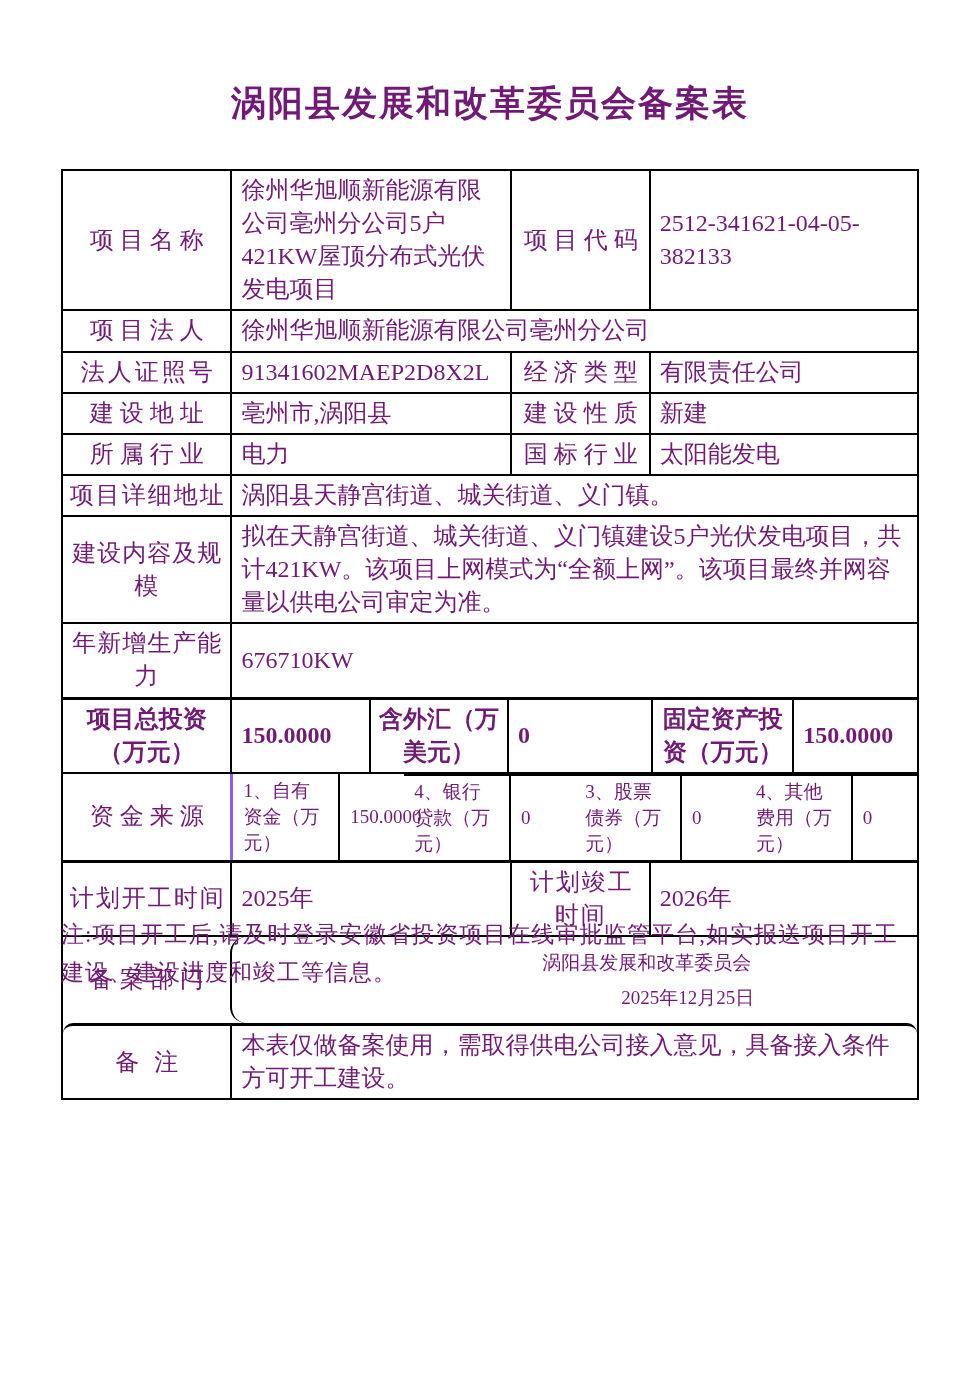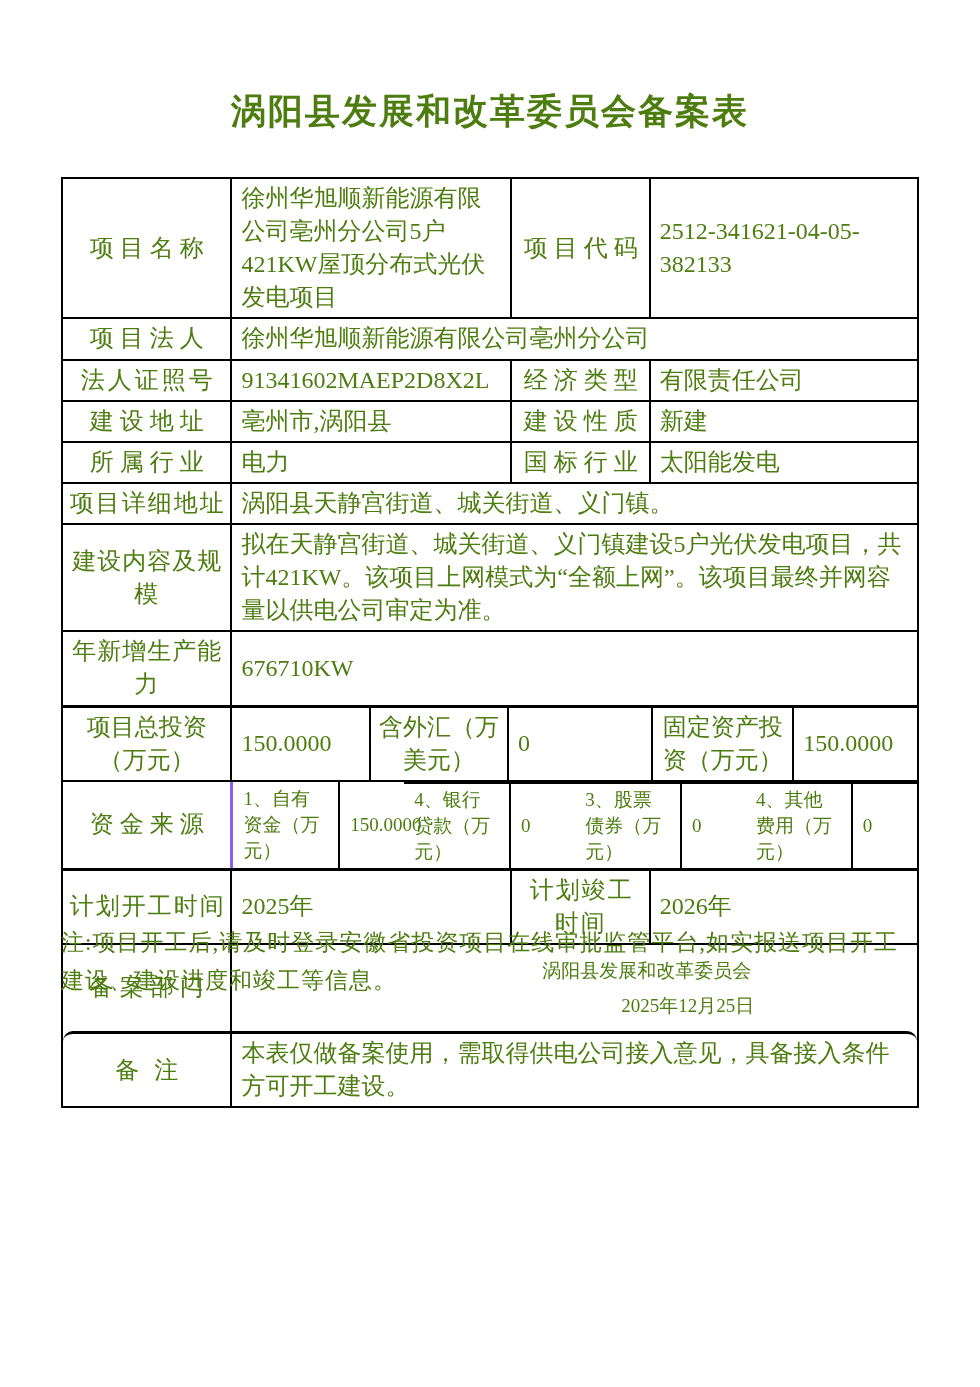--- a/index.html
+++ b/index.html
@@ -1,23 +1,23 @@
 <!DOCTYPE html>
 <html><head>
 <meta charset="utf-8">
 <style>
   * { box-sizing: border-box; margin: 0; padding: 0; }
   html, body { background: #ffffff; }
   .page {
     position: relative;
     width: 980px;
     height: 1374px;
-    margin: 12px auto;
+    margin: 4px auto;
     background: #ffffff;
-    color: #4d7c0f;
+    color: #701a75;
     font-family: "Liberation Serif", "DejaVu Serif", serif;
     overflow: hidden;
   }
   .title {
     position: absolute;
     top: 76px;
     left: 0;
     width: 100%;
     text-align: center;
     font-size: 35px;
@@ -56,39 +56,40 @@
   .cC { flex: 0 0 16.2%; }
   .cW { flex: 1; }
   .iB { flex: 0 0 16.2%; }
   .iC { flex: 0 0 16.2%; }
   .iD { flex: 0 0 16.9%; }
   .iE { flex: 0 0 16.5%; }
   
   .h78 { min-height: 78px; }
   .h38 { min-height: 38px; }
   .h58 { min-height: 58px; }
-  .h54 { min-height: 54px; }
+  .h54 { min-height: 54px; font-weight: bold; }
   .h88 { min-height: 88px; }
   .h41 { min-height: 41px; border-radius: 10px; }
   
   .fund-rows { flex: 1; display: flex; flex-direction: row; border-left: 3px solid #8b5cf6; }
   .fund-row { flex: 1; display: flex; min-height: 37px; border-top: 2px solid #000; }
   .fund-row:first-child { border-top: none; }
   .fund-name { flex: 0 0 61.3%; display: flex; align-items: center; padding: 3px 10px; font-size: 19px; }
   .fund-val { flex: 1; border-left: 2px solid #000; display: flex; align-items: center; padding: 3px 10px; font-size: 19px; }
   
   .dept-cell {
     flex: 1;
     border-left: 2px solid #000;
     display: flex;
     flex-direction: column;
     justify-content: center;
     align-items: center;
     font-size: 19px;
     line-height: 1.85;
+    border-radius: 16px;
   }
   .dept-org { position: relative; left: 72px; }
   .dept-date { position: relative; left: 113px; }
   .footnote {
     position: absolute;
     left: 61px;
     top: 912px;
     width: 848px;
     font-size: 23px;
     letter-spacing: 1px;

